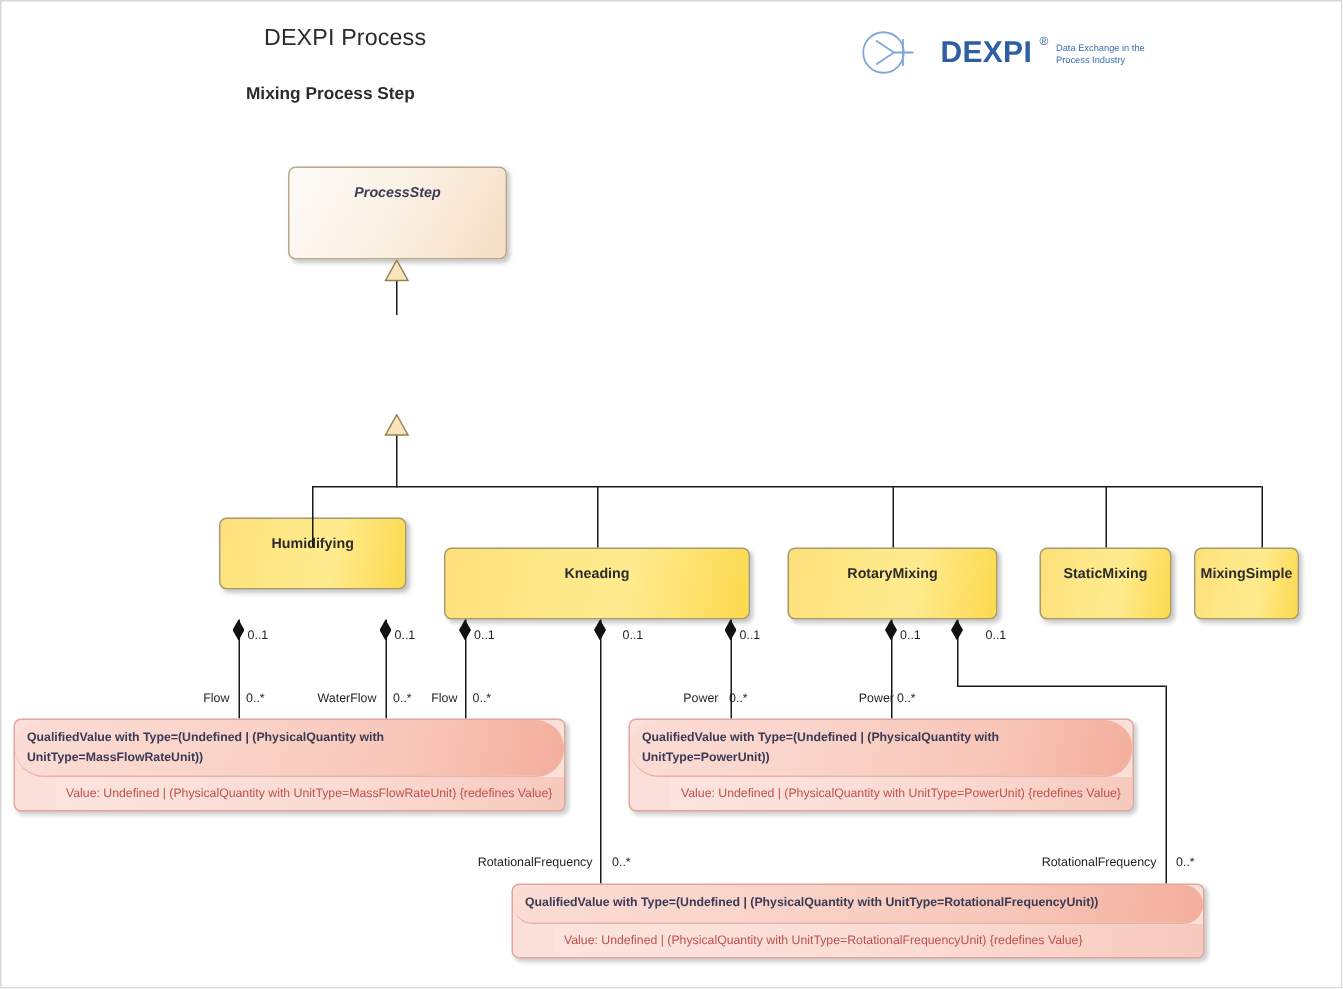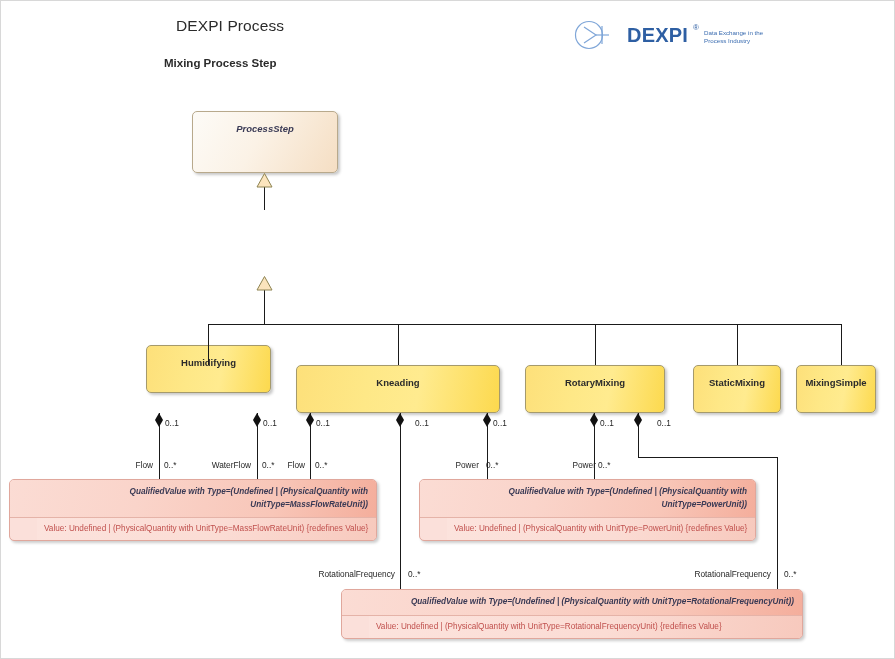--- a/index.html
+++ b/index.html
@@ -113,43 +113,43 @@
 
   .sub {
     background: linear-gradient(100deg, #fde07a 0%, #fee887 35%, #ffeb8f 60%, #fcd94e 100%);
     border-color: #a59a6c;
     height: 48px;
   }
   #node-humidifying { left: 145px; top: 344px; width: 125px; }
   #node-kneading    { left: 295px; top: 364px; width: 204px; }
   #node-rotarymixing{ left: 524px; top: 364px; width: 140px; }
   #node-staticmixing{ left: 692px; top: 364px; width: 88px;  }
-  #node-mixingsimple{ left: 795px; top: 364px; width: 80px;  }
+  #node-mixingsimple{ left: 795px; top: 364px; width: 70px;  }
 
   
   .vbox {
     position: absolute;
     box-sizing: border-box;
     border: 1px solid #e0a79c;
     border-radius: 5px;
     box-shadow: 2px 2px 3px rgba(0,0,0,0.20);
     background: #fbe0da;
     overflow: hidden;
   }
   .vbox .vhead {
     box-sizing: border-box;
     background: linear-gradient(100deg, #fbdcd4 0%, #fad4ca 35%, #f8c6b8 72%, #f4ae9c 100%);
     border-bottom: 1px solid #e5b3a8;
     font-size: 8.2px;
-    font-style: italic;
     font-weight: bold;
     color: #3a3a55;
-    text-align: right;
+    text-align: left;
     line-height: 12.5px;
     padding: 6px 8px 6px 8px;
+    border-radius: 19px;
   }
   .vbox .vrow {
     box-sizing: border-box;
     font-size: 8.2px;
     color: #c0504d;
     padding: 5px 6px 5px 7px;
     line-height: 12px;
     text-align: left;
     background: linear-gradient(100deg, #fce3dd 0%, #fbdcd4 55%, #f7c9bd 100%);
     margin-left: 27px;

